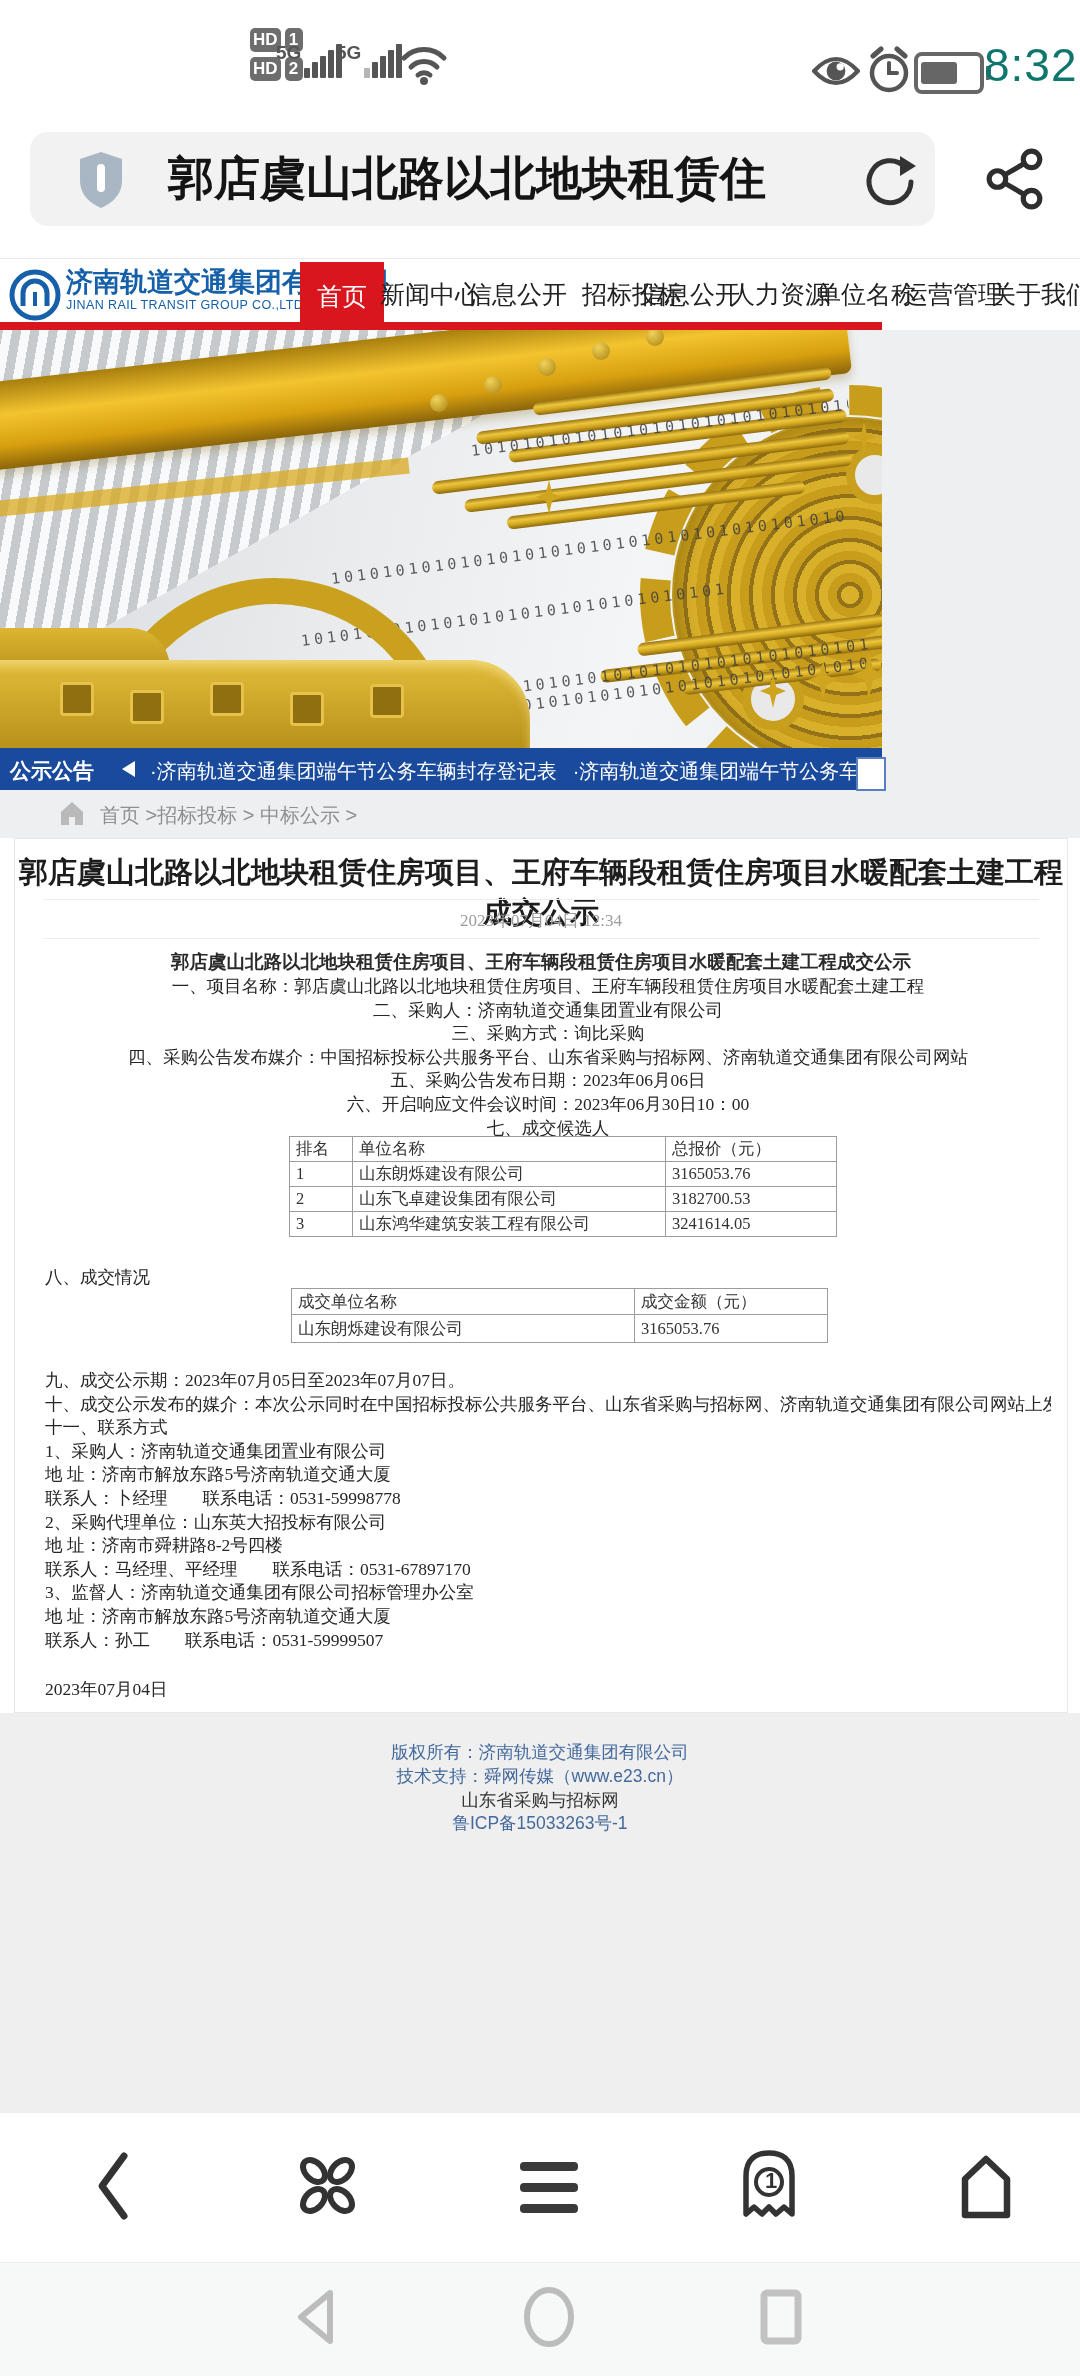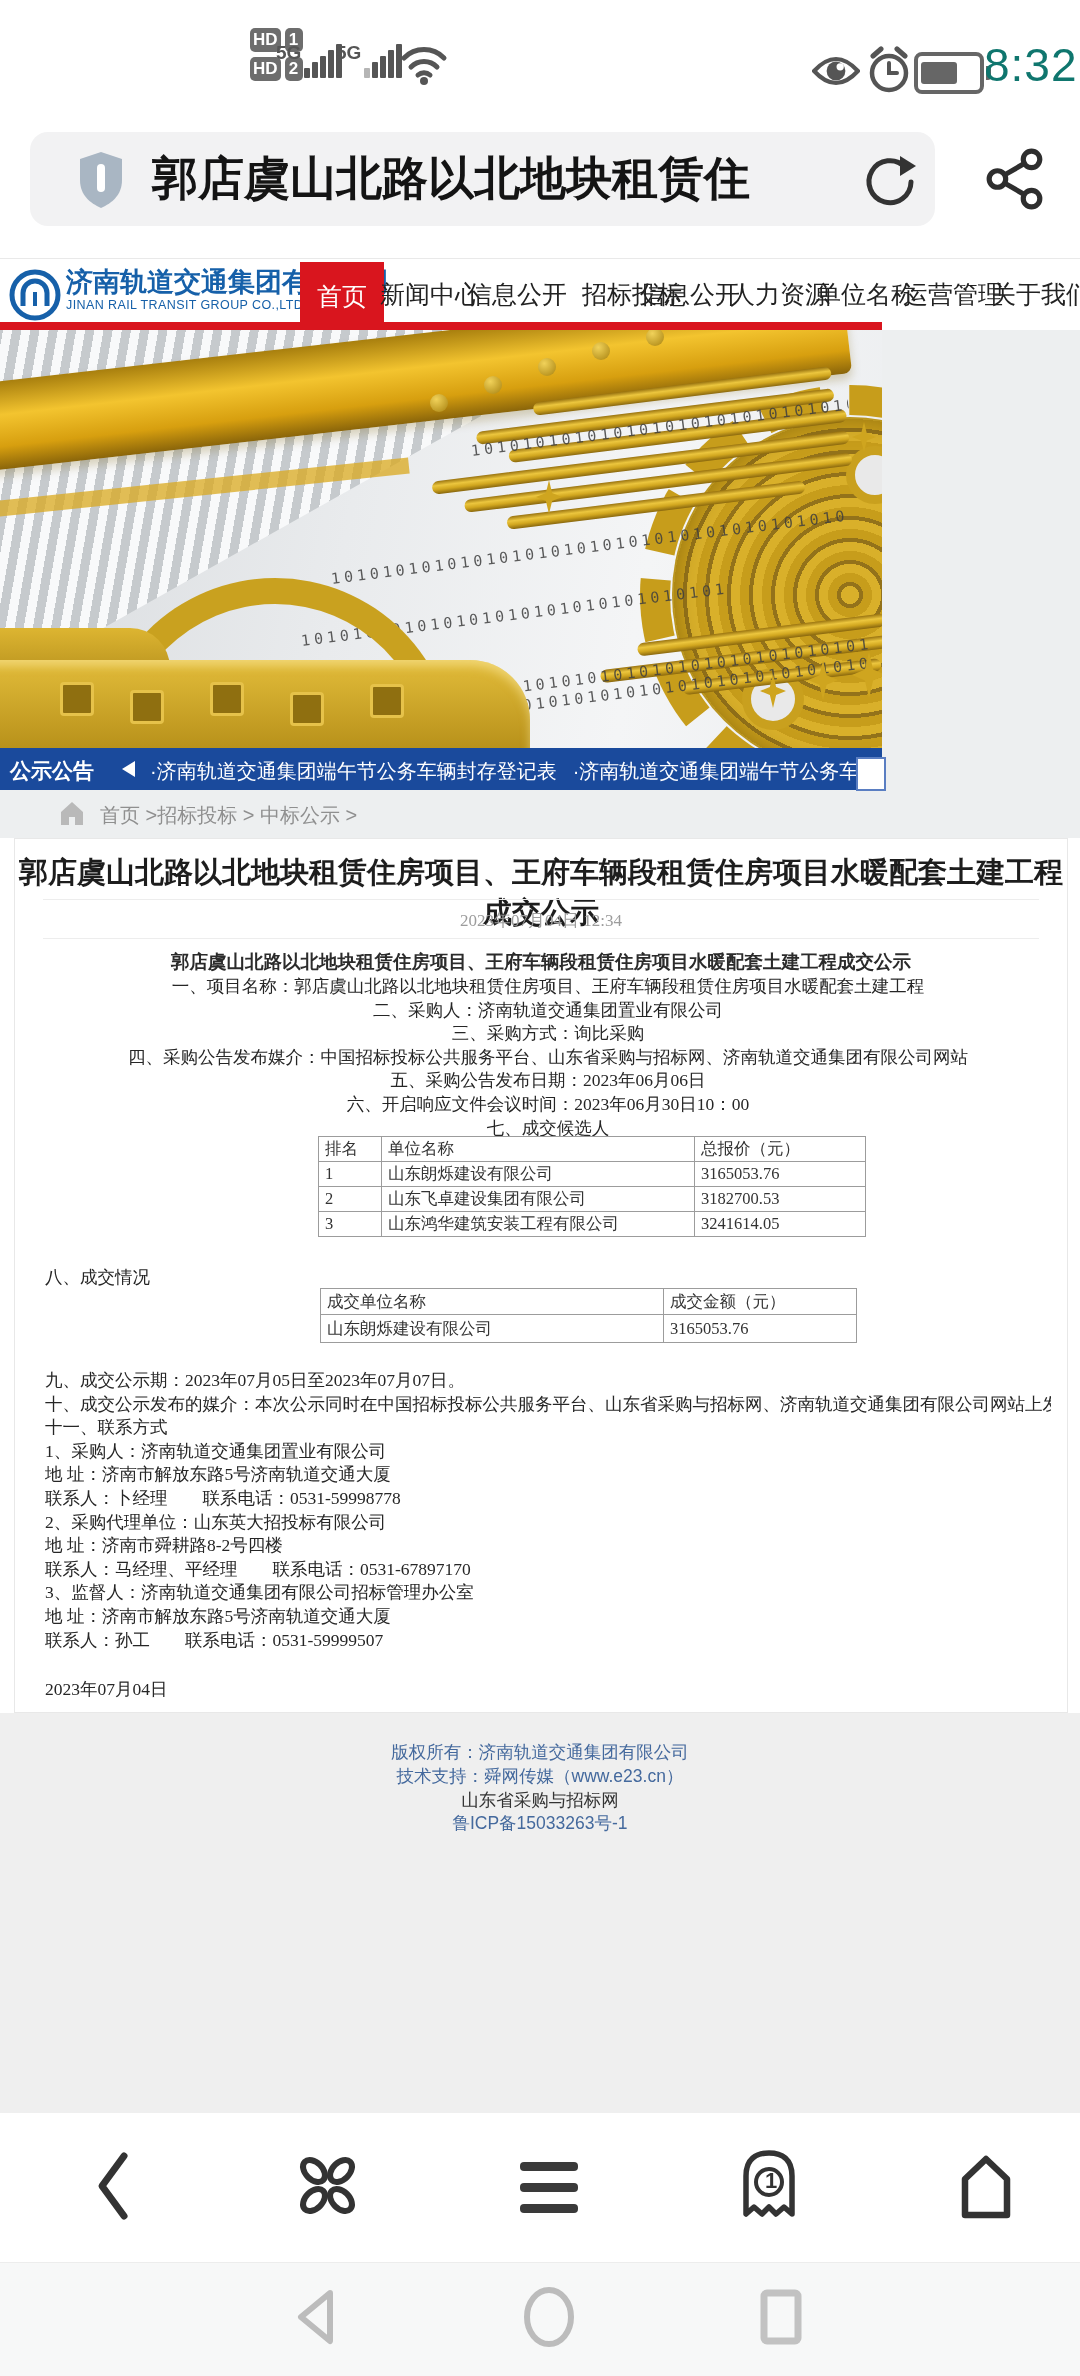--- a/index.html
+++ b/index.html
@@ -13,21 +13,21 @@
        border-radius:5px;height:24px;line-height:24px;padding:0 3px;}
   .hd-num{width:18px;text-align:center;padding:0;}
   .sig{display:flex;align-items:flex-end;}
   .sig .g-label{font-size:19px;font-weight:bold;color:#555;margin-right:3px;transform:translateY(-14px);}
   .bar{display:inline-block;width:6px;margin-right:2px;background:#555;border-radius:1px;}
   .bar.dim{background:#b5b5b5;}
   .time{font-size:46px;color:#0f766e;letter-spacing:1px;}
 
   
   .url-pill{left:30px;top:132px;width:905px;height:94px;border-radius:18px;background:#f2f2f3;}
-  .url-text{left:152px;top:148px;font-size:46px;font-weight:bold;color:#141414;white-space:nowrap;}
+  .url-text{left:168px;top:148px;font-size:46px;font-weight:bold;color:#141414;white-space:nowrap;}
 
   
   .navbar{left:0;top:258px;width:1080px;height:72px;background:#fff;border-top:1px solid #e9e9e9;}
   .logo-cn{left:66px;top:264px;font-size:27px;font-weight:bold;color:#1660a9;white-space:nowrap;}
   .logo-en{left:66px;top:298px;font-size:12.5px;color:#1660a9;letter-spacing:.4px;white-space:nowrap;}
   .nav-item{top:274px;width:100px;height:40px;line-height:40px;text-align:center;
             font-size:25px;color:#222;white-space:nowrap;}
   .nav-active{left:300px;top:262px;width:84px;height:68px;background:#d9151e;color:#fff;
               display:flex;align-items:center;justify-content:center;font-size:25px;}
   .nav-strip{left:0;top:322px;width:882px;height:8px;background:#d9151e;}
@@ -84,21 +84,21 @@
         box-sizing:border-box;font-family:"Liberation Serif",serif;color:#262626;}
   .a-title{position:absolute;top:14px;left:0;width:100%;text-align:center;font-size:29px;
            font-weight:bold;color:#1d1d1d;}
   .a-div{position:absolute;left:28px;right:28px;border-top:1px solid #ededed;}
   .a-date{position:absolute;top:70px;left:0;width:100%;text-align:center;font-size:17px;color:#9c9c9c;}
   .a-sub{position:absolute;top:110px;left:0;width:100%;text-align:center;font-size:18.5px;
          font-weight:bold;color:#2b2b2b;}
   .paras{position:absolute;left:30px;right:16px;font-size:17.5px;line-height:23.6px;}
   .paras div{white-space:nowrap;overflow:hidden;}
   .dtable{position:absolute;border-collapse:collapse;font-size:16.5px;color:#333;
-          font-family:"Liberation Serif",serif;margin-left:29px;}
+          font-family:"Liberation Serif",serif;}
   .dtable td,.dtable th{border:1px solid #9c9c9c;text-align:left;font-weight:normal;
           padding:0 6px;white-space:nowrap;overflow:hidden;}
   .a-sec8{position:absolute;top:426px;left:30px;font-size:17.5px;}
   .a-sign{position:absolute;top:838px;left:30px;font-size:17.5px;}
 
   
   .bg-footer{left:0;top:1713px;width:1080px;height:400px;background:#efefef;}
   .f-line{left:0;width:1080px;text-align:center;font-size:17.5px;color:#44699d;}
   .f-dark{color:#333;}
 

